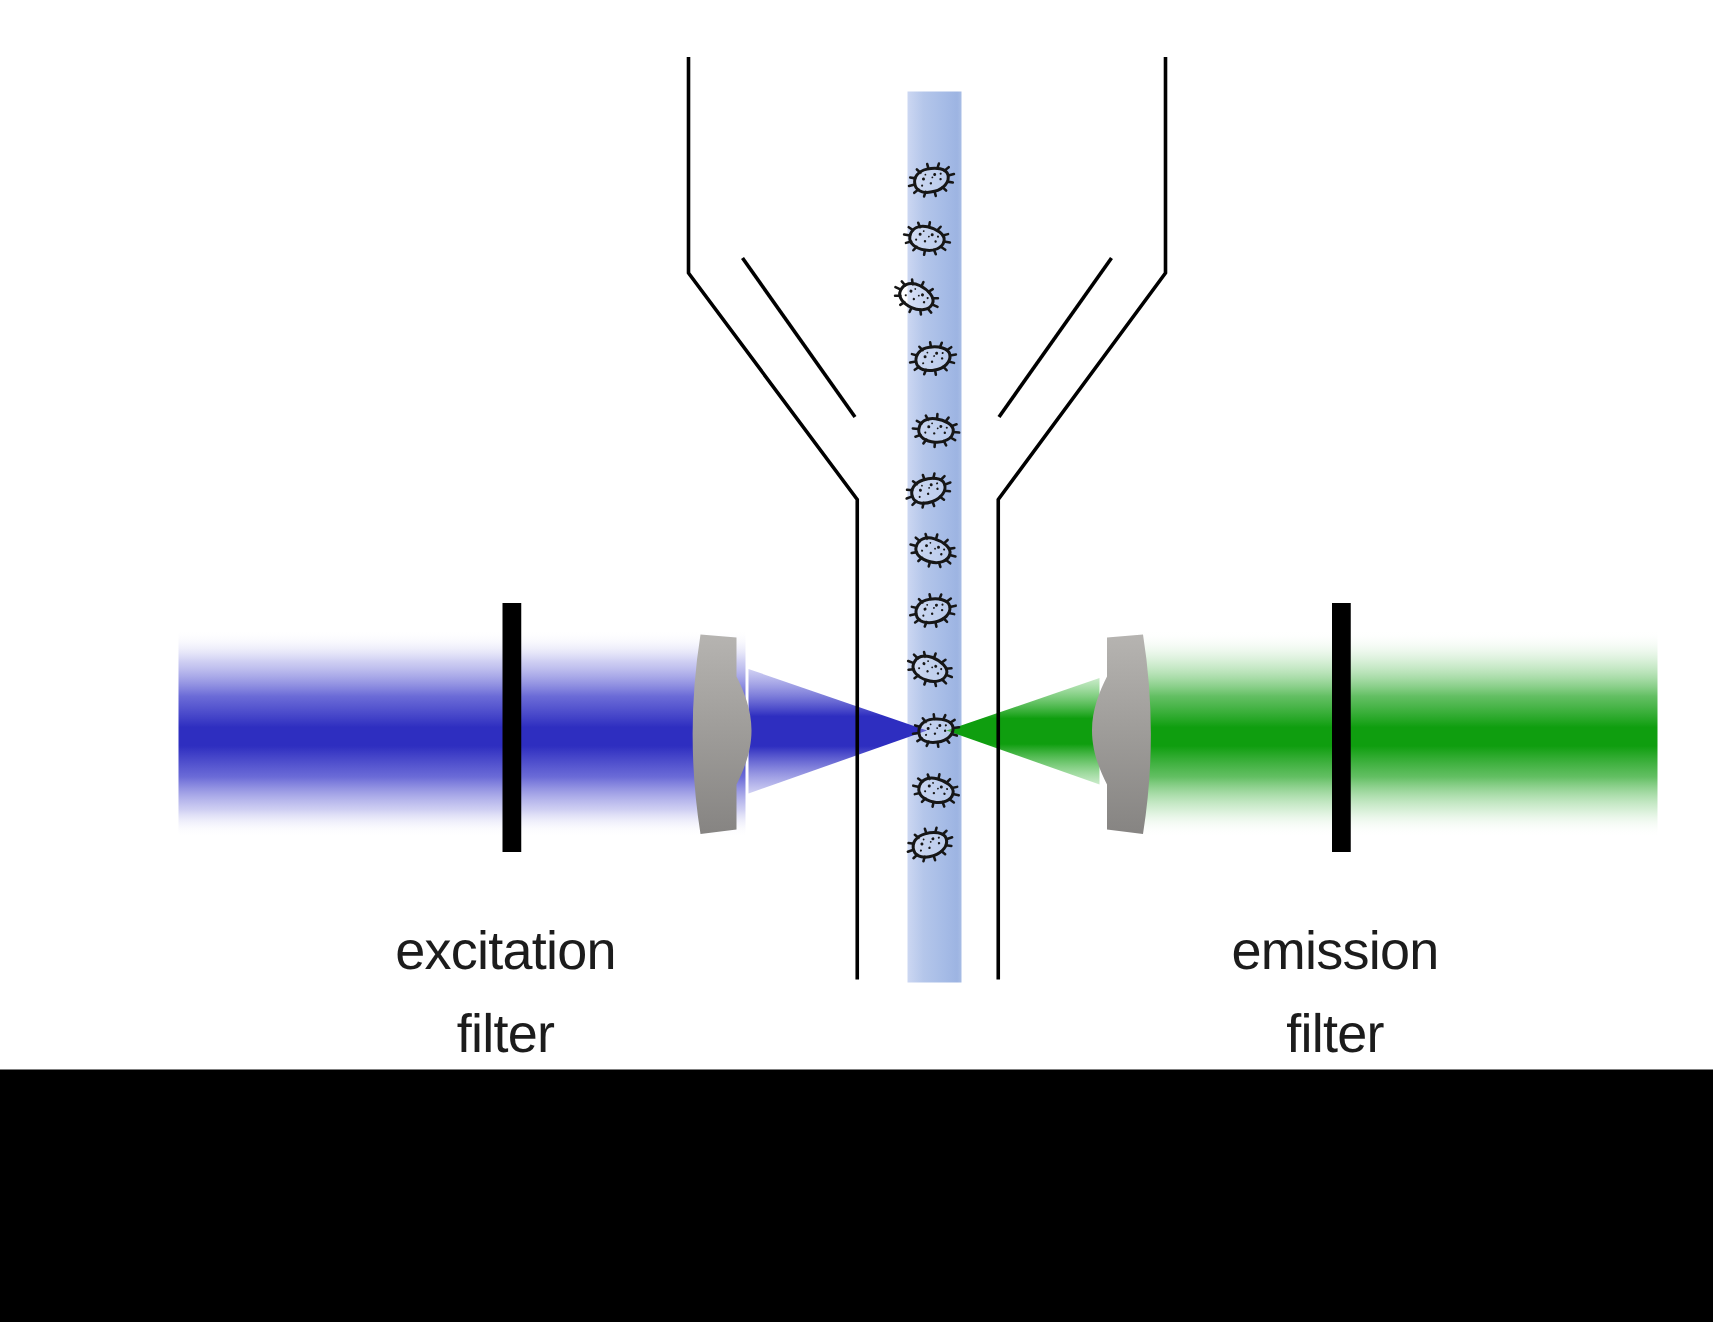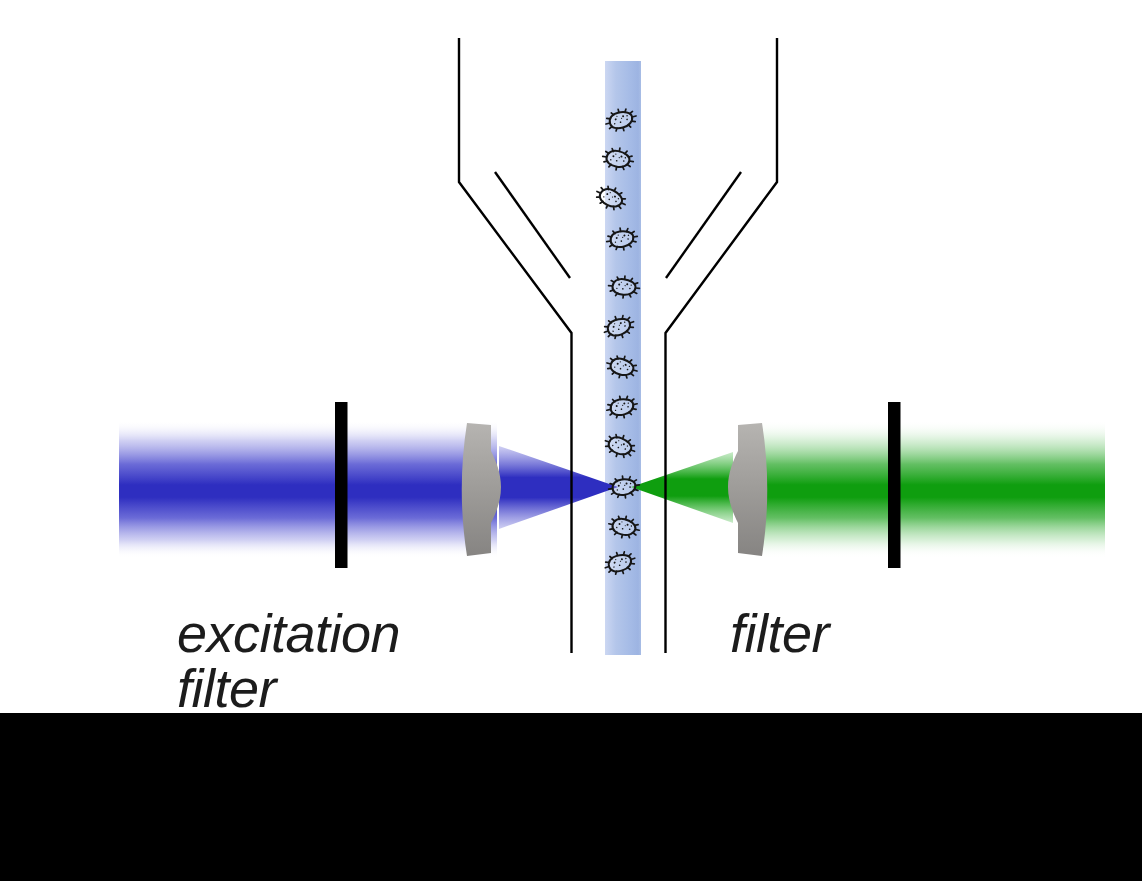--- a/index.html
+++ b/index.html
@@ -7,26 +7,26 @@
     position:relative;
     width:1142px;height:881px;
     background:var(--background,#fff);
     overflow:hidden;
     font-family:"Liberation Sans", sans-serif;
   }
   #scene{position:absolute;left:0;top:0;}
   .label{
     position:absolute;
     width:320px;
-    font-size:54px;
+    text-align:center;
+    font-size:36px;
     line-height:55px;
     letter-spacing:-0.5px;
     color:var(--label-text,#1c1c1c);
     font-weight:400;
-    font-style:italic;
   }
   #label-excitation{left:177px;top:606px;}
   #label-emission{left:730px;top:606px;}
   #bottom-bar{
     position:absolute;left:0;top:713px;
     width:1142px;height:168px;
     background:var(--bottom-bar,#000);
   }
 </style>
 </head>
@@ -165,18 +165,19 @@
              L738,553 L762,556
              C769,512 769,467 762,423 Z" fill="url(#lensGrad)"></path>
   </svg>
 
   <div class="label" id="label-excitation">
     <div>excitation</div>
     <div>filter</div>
   </div>
 
   <div class="label" id="label-emission">
+    <div>emission</div>
     <div>filter</div>
   </div>
 
   <div id="bottom-bar"></div>
 
 </div>
 
 </body></html>

